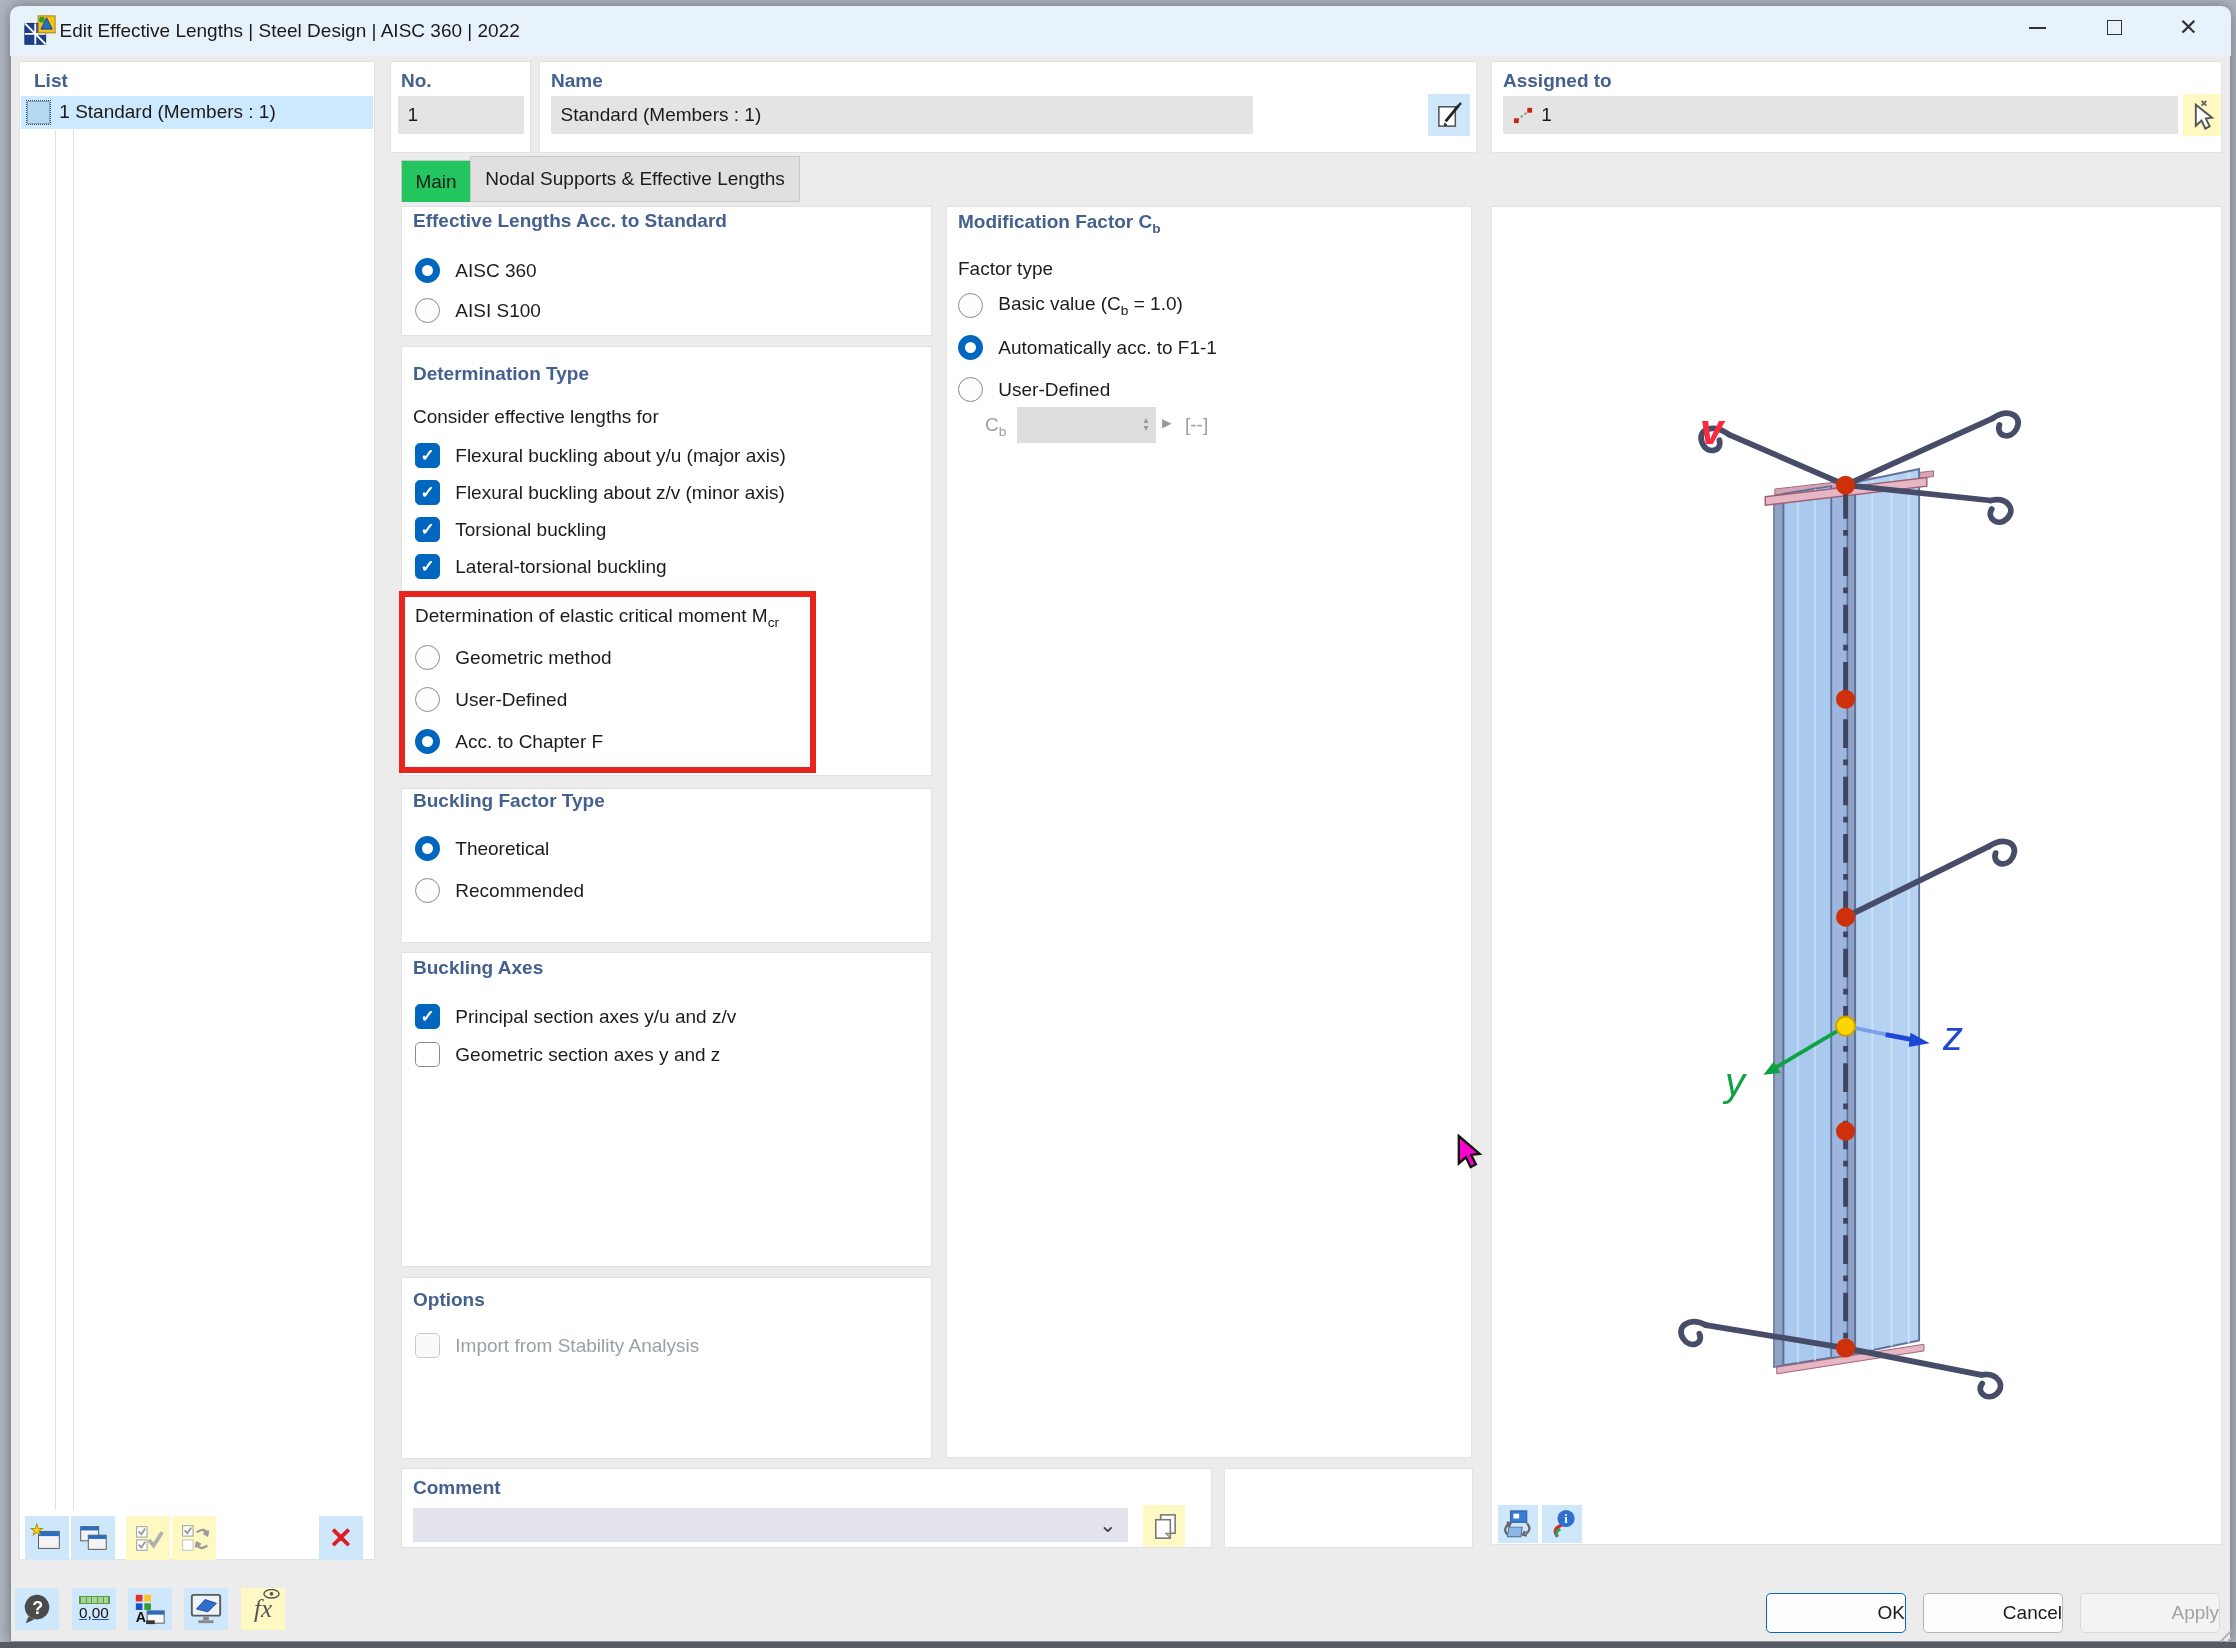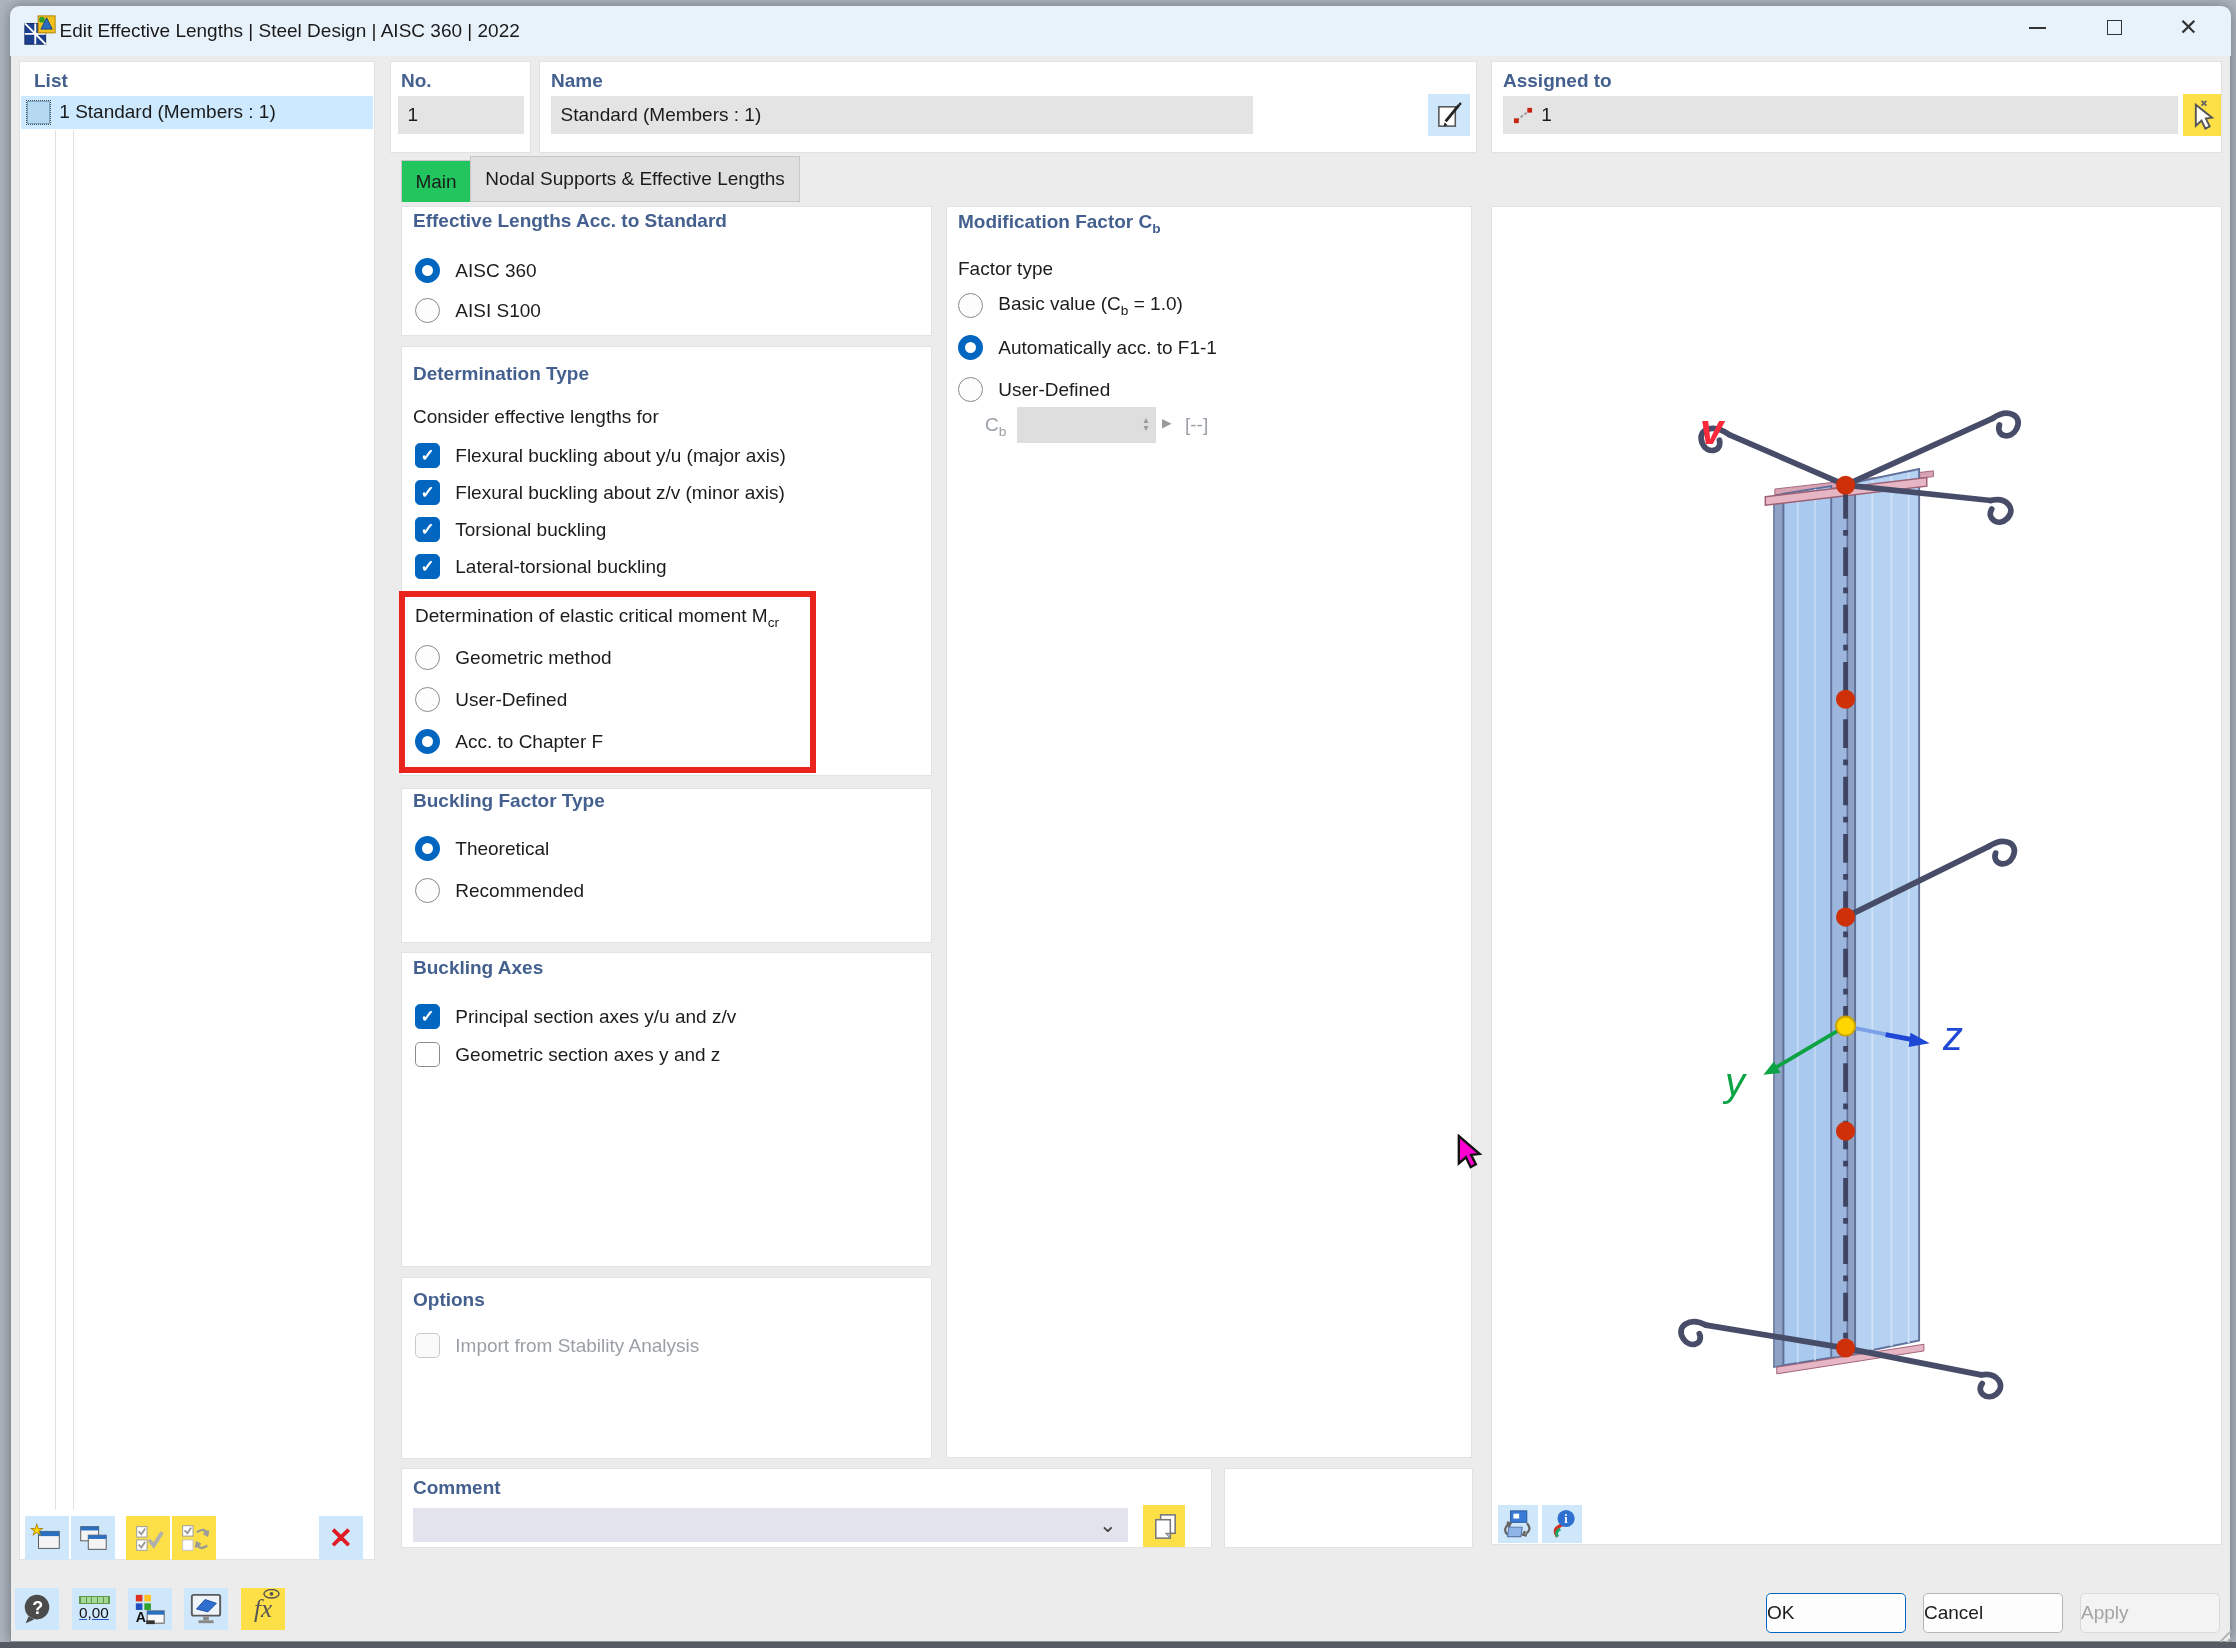--- a/index.html
+++ b/index.html
@@ -16,25 +16,25 @@
   .plain{position:absolute;font-size:19px;color:#1c1c1c;white-space:nowrap}
   .radio{width:25px;height:25px;border-radius:50%;border:1.9px solid #8a8a8a;background:#fdfdfd;flex:0 0 auto}
   .radio.sel{border:7.6px solid #0066c0;background:#fff}
   .cbx{width:25px;height:25px;border-radius:4.8px;border:1.9px solid #8a8a8a;background:#fff;display:flex;align-items:center;justify-content:center;font-size:17px;font-weight:bold;color:#fff;flex:0 0 auto}
   .cbx.on{background:#0066c0;border-color:#0066c0}
   .cbx.dis{border-color:#c9c9c9;background:#fafafa}
   .lbl-dis{color:#9aa0a6}
   sub{font-size:0.72em}
   .input{position:absolute;background:#e4e4e4;display:flex;align-items:center;padding:0 9.6px;font-size:19px;color:#1b1b1b}
   .sqbtn{position:absolute;display:flex;align-items:center;justify-content:center;background:#cfe7fb}
-  .sqbtn.gray{background:#fde047}
+  .sqbtn.gray{background:#fef9c3}
   .tab{position:absolute;display:flex;align-items:center;justify-content:center;font-size:19px;color:#1c1c1c;border:1px solid #c8c8c8}
   .tab.active{background:#22c55e;border-bottom:none;z-index:2}
   .tab.inactive{background:#e0e0e0}
-  .btn{position:absolute;width:140px;height:40px;background:#fdfdfd;border:1px solid #b5b5b5;border-radius:4.8px;font-size:19px;color:#1b1b1b;display:flex;align-items:center;justify-content:flex-start}
+  .btn{position:absolute;width:140px;height:40px;background:#fdfdfd;border:1px solid #b5b5b5;border-radius:4.8px;font-size:19px;color:#1b1b1b;display:flex;align-items:center;justify-content:flex-end}
   .btn.primary{border:1.9px solid #0067c4}
   .btn.disabled{color:#a3a3a3;background:#f3f3f3;border-color:#d9d9d9}
   .highlight{position:absolute;border:6.7px solid #e8241c;z-index:5;pointer-events:none}
   .guide{position:absolute;width:1px;background:#e0e0e0}
   .spin{display:flex;flex-direction:column;justify-content:center;line-height:7.6px;font-size:9.6px;color:#9a9a9a}
   .combo{position:absolute;background:#e3e3ee;display:flex;align-items:center;justify-content:flex-end;padding:0 11.5px;color:#555;font-size:19px}
   .cursor{position:absolute;z-index:50;pointer-events:none}
   .grip{position:absolute;right:5.7px;bottom:5.7px;width:13.4px;height:13.4px;background:
     linear-gradient(135deg,transparent 0 50%,#b9b9b9 50% 60%,transparent 60% 75%,#b9b9b9 75% 85%,transparent 85%)}
 </style>

